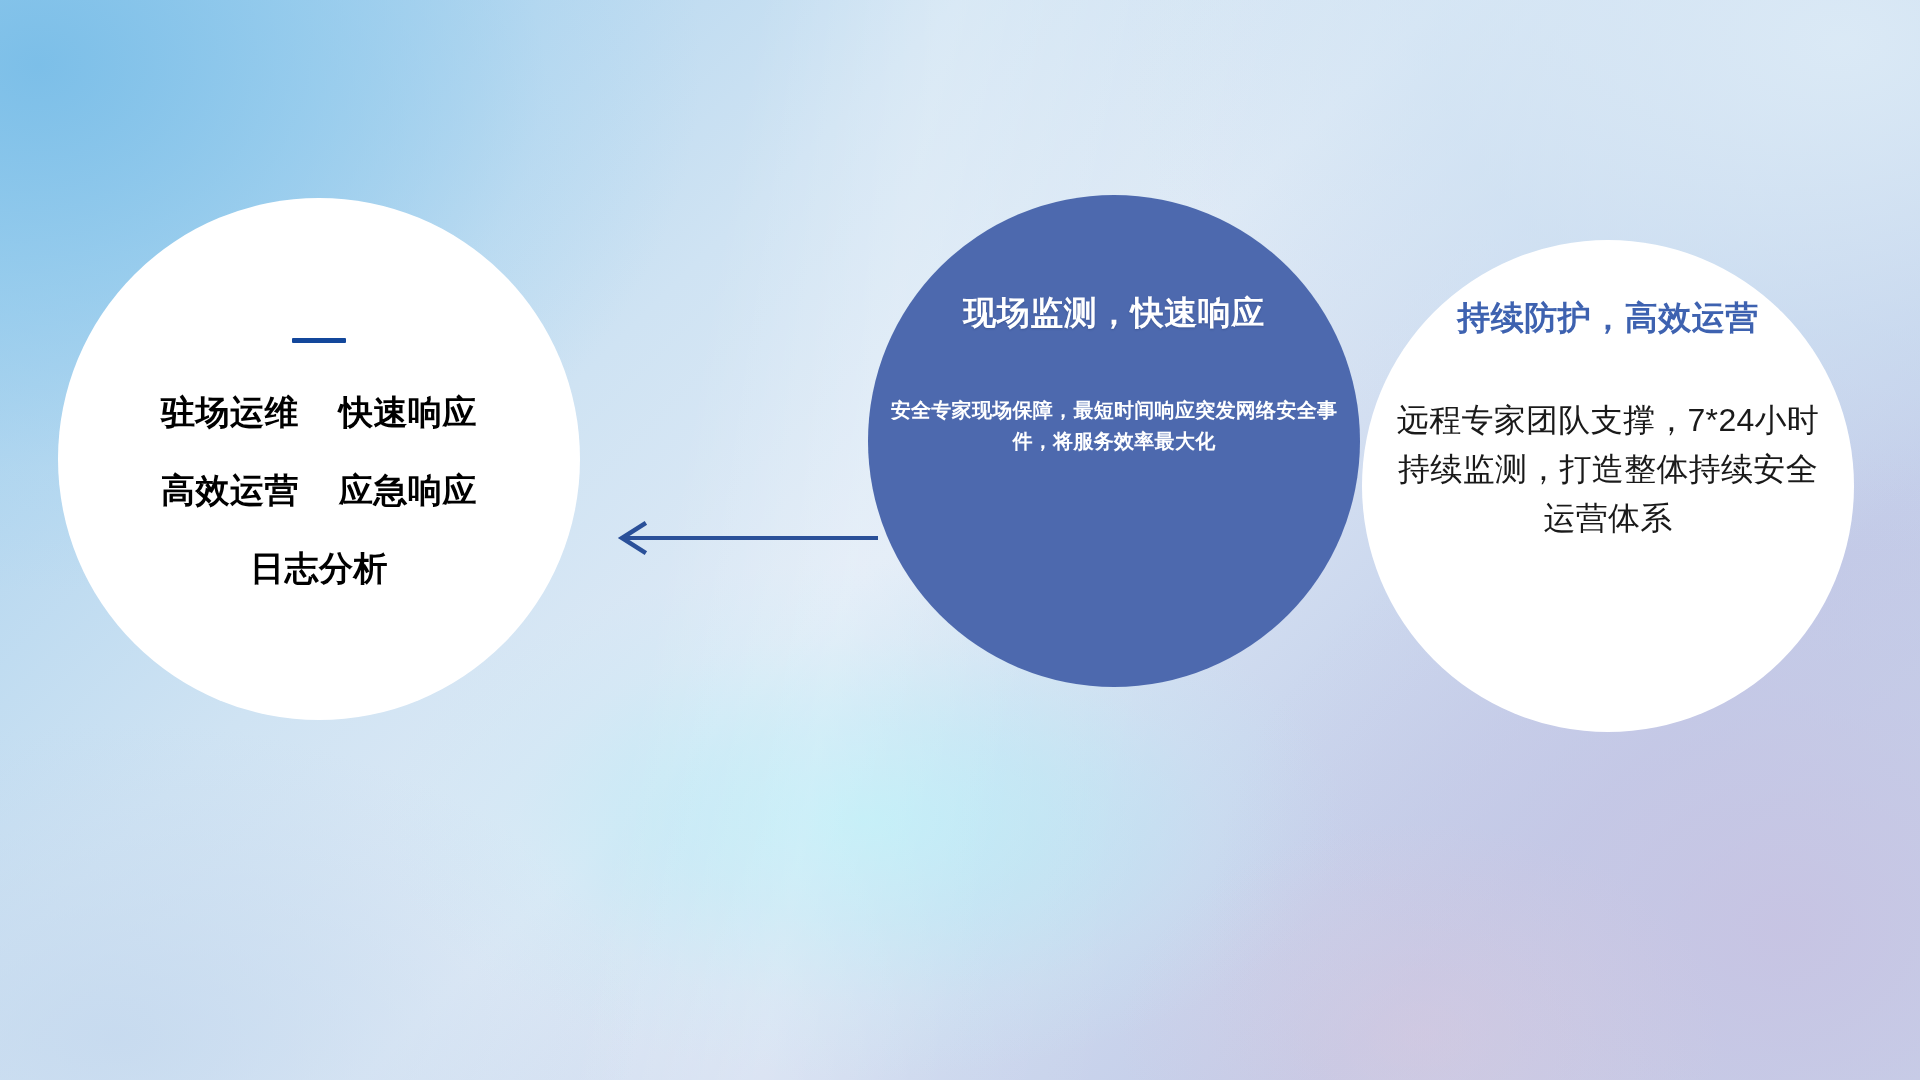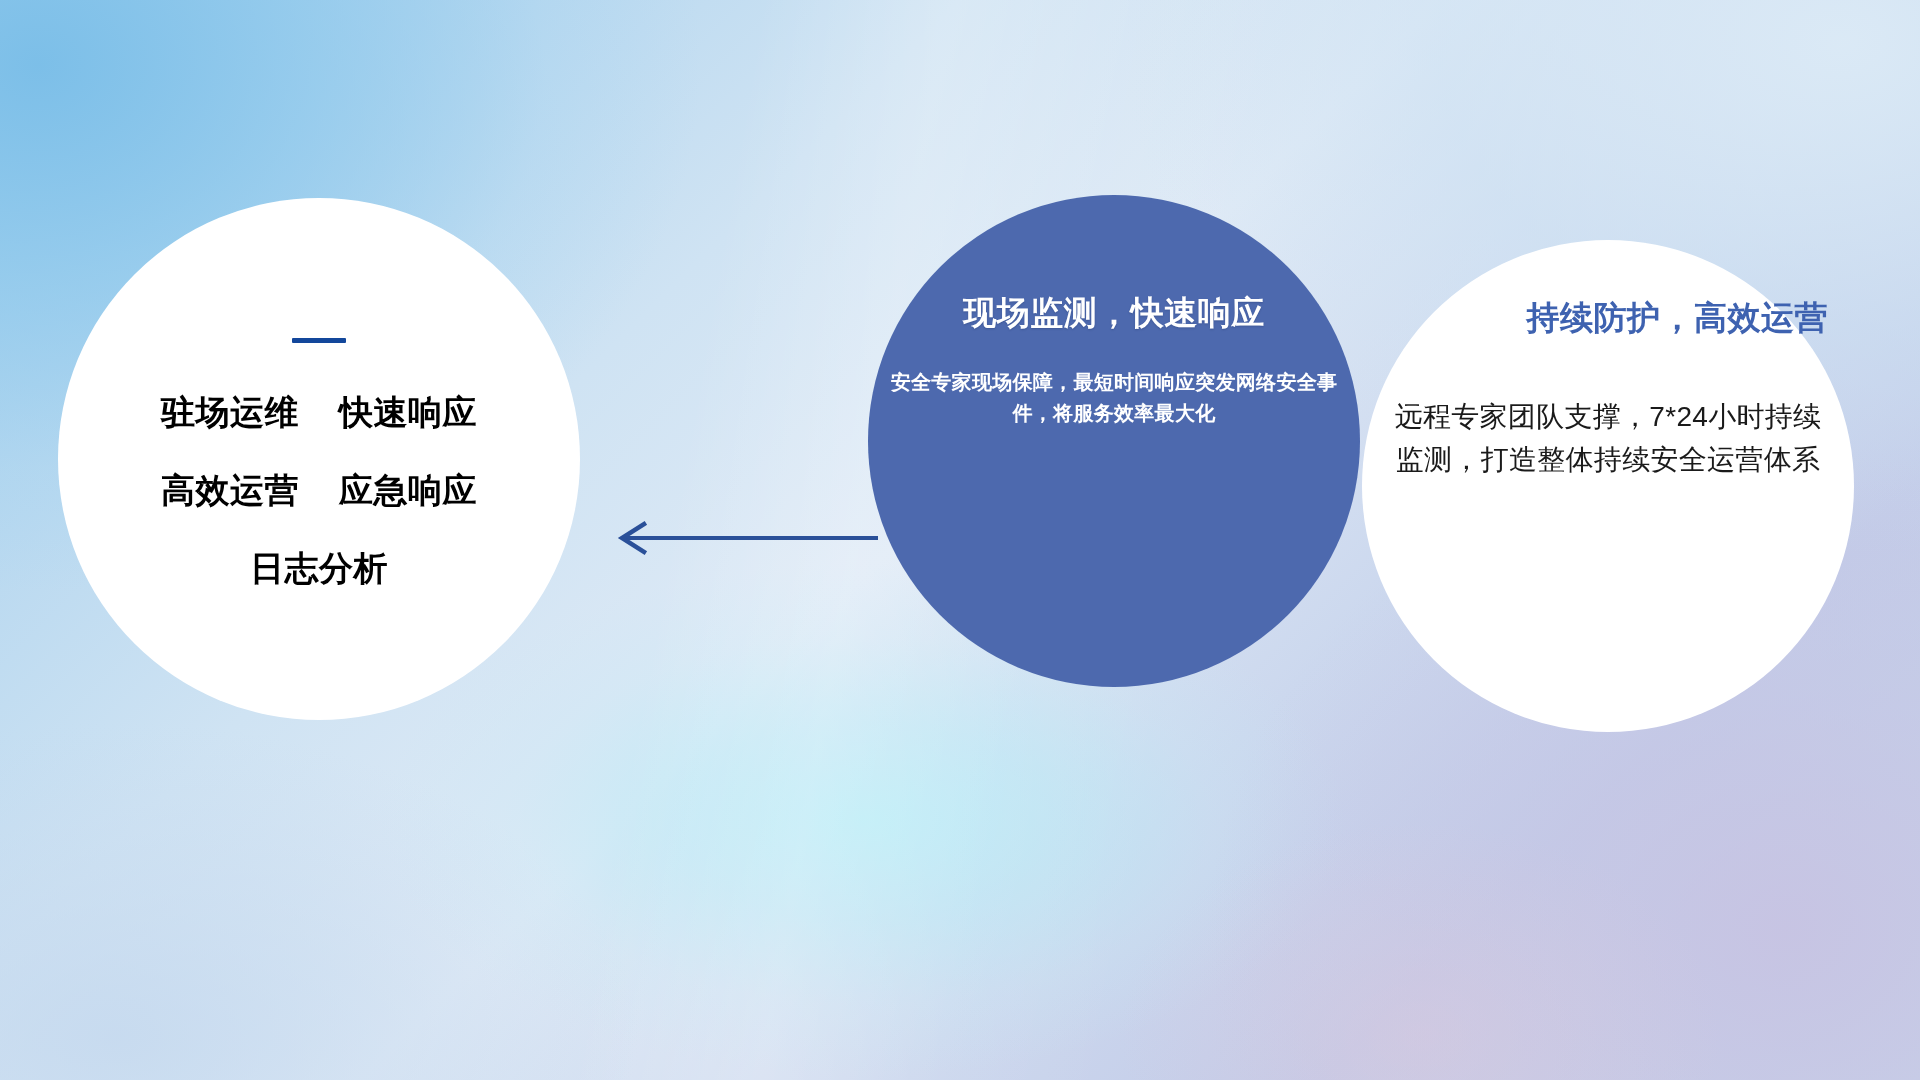--- a/index.html
+++ b/index.html
@@ -152,21 +152,21 @@
     padding: 0 22px;
     box-sizing: border-box;
   }
   #middle-title {
     font-size: 33px;
     font-weight: bold;
     color: #ffffff;
     letter-spacing: 0.5px;
     line-height: 1.1;
     text-shadow: 0 1px 2px rgba(30,50,100,0.32);
-    margin-bottom: 36px;
+    margin-bottom: 64px;
     white-space: nowrap;
   }
   #middle-body {
     font-size: 20px;
     font-weight: bold;
     color: #ffffff;
     line-height: 1.52;
     letter-spacing: 0.3px;
   }
 
@@ -181,24 +181,23 @@
     box-sizing: border-box;
   }
   #right-title {
     font-size: 33px;
     font-weight: bold;
     color: #3e62b0;
     letter-spacing: 0.5px;
     line-height: 1.1;
     margin-bottom: 60px;
     white-space: nowrap;
-    text-align: right;
   }
   #right-body {
-    font-size: 28px;
+    font-size: 32px;
     font-weight: normal;
     color: #1a1a1a;
     line-height: 1.52;
     letter-spacing: 0.3px;
   }
 
   
   #arrow {
     position: absolute;
     left: 600px;

